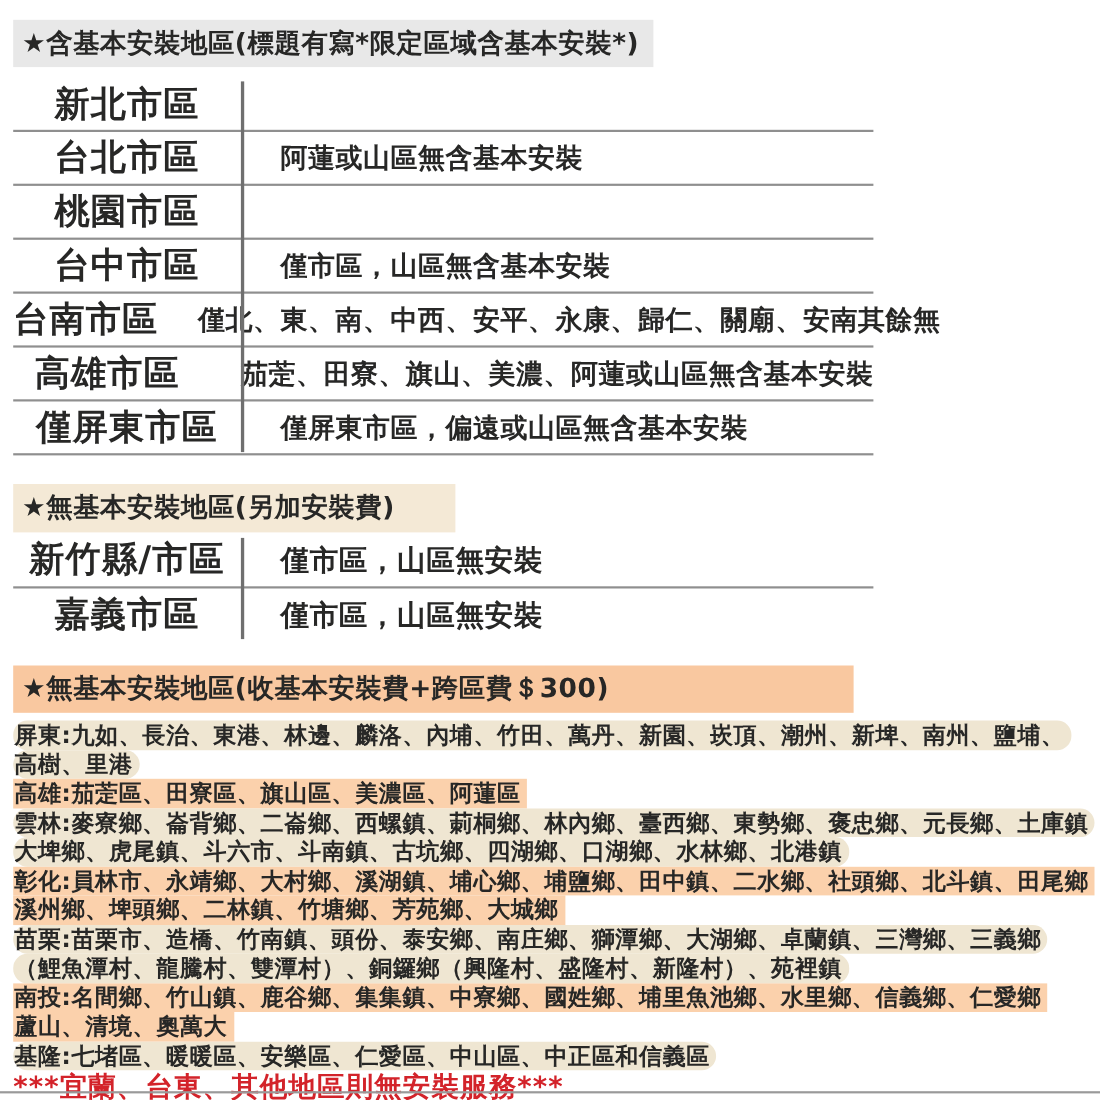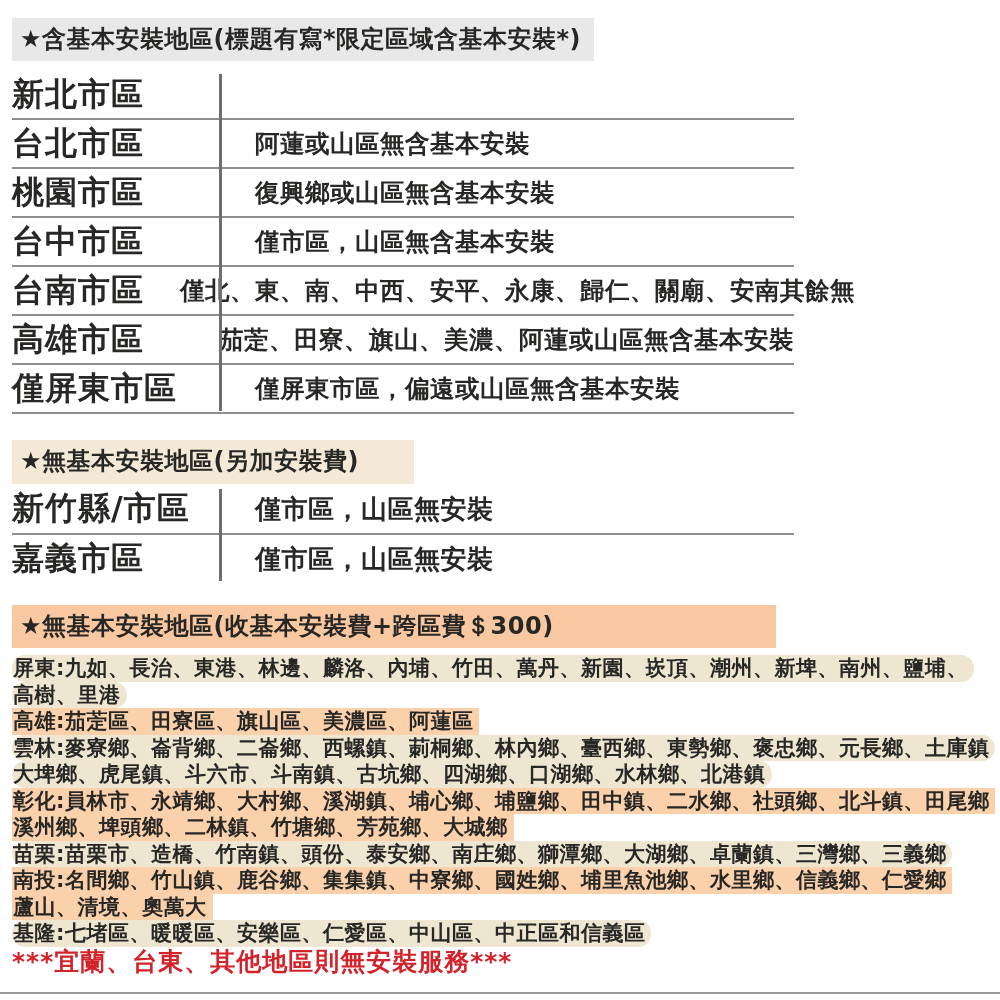--- a/index.html
+++ b/index.html
@@ -28,21 +28,21 @@
     padding: 8px 10px 9px 8px;
     letter-spacing: 0.5px;
     white-space: nowrap;
     overflow: hidden;
   }
   .hdr1 { background: var(--gray_header); width: 582px; margin-bottom: 10px; }
   .hdr2 { background: var(--tan_header);  width: 402px; margin-top: 26px; }
   .hdr3 { background: var(--salmon_header); width: 764px; margin-top: 21px; }
 
   
-  .tbl { position: relative; margin-top: 2px; }
+  .tbl { position: relative; margin-top: 2px; text-align: center; }
   .tbl .vline {
     position: absolute;
     left: 207px;
     top: 3px;
     bottom: 3px;
     width: 3px;
     background: #6f6f6f;
   }
   .row {
     display: flex;
@@ -118,21 +118,20 @@
         <div class="area">新北市區</div>
       </div>
 
       <div class="row">
         <div class="area">台北市區</div>
         <div class="detail">阿蓮或山區無含基本安裝</div>
       </div>
 
       <div class="row">
         <div class="area">桃園市區</div>
-        <div class="detail">復興鄉或山區無含基本安裝</div>
       </div>
 
       <div class="row">
         <div class="area">台中市區</div>
         <div class="detail">僅市區，山區無含基本安裝</div>
       </div>
 
       <div class="row">
         <div class="area">台南市區</div>
         <div class="detail">僅北、東、南、中西、安平、永康、歸仁、關廟、安南其餘無</div>
@@ -178,20 +177,21 @@
       <p class="line"><span class="tone-tan">雲林:麥寮鄉、崙背鄉、二崙鄉、西螺鎮、莿桐鄉、林內鄉、臺西鄉、東勢鄉、褒忠鄉、元長鄉、土庫鎮</span></p>
 
       <p class="line"><span class="tone-tan">大埤鄉、虎尾鎮、斗六市、斗南鎮、古坑鄉、四湖鄉、口湖鄉、水林鄉、北港鎮</span></p>
 
       <p class="line"><span class="tone-salmon">彰化:員林市、永靖鄉、大村鄉、溪湖鎮、埔心鄉、埔鹽鄉、田中鎮、二水鄉、社頭鄉、北斗鎮、田尾鄉</span></p>
 
       <p class="line"><span class="tone-salmon">溪州鄉、埤頭鄉、二林鎮、竹塘鄉、芳苑鄉、大城鄉</span></p>
 
       <p class="line"><span class="tone-tan">苗栗:苗栗市、造橋、竹南鎮、頭份、泰安鄉、南庄鄉、獅潭鄉、大湖鄉、卓蘭鎮、三灣鄉、三義鄉</span></p>
 
+      <p class="line"><span class="tone-tan">（鯉魚潭村、龍騰村、雙潭村）、銅鑼鄉（興隆村、盛隆村、新隆村）、苑裡鎮</span></p>
 
       <p class="line"><span class="tone-salmon">南投:名間鄉、竹山鎮、鹿谷鄉、集集鎮、中寮鄉、國姓鄉、埔里魚池鄉、水里鄉、信義鄉、仁愛鄉</span></p>
 
       <p class="line"><span class="tone-salmon">蘆山、清境、奧萬大</span></p>
 
       <p class="line"><span class="tone-tan">基隆:七堵區、暖暖區、安樂區、仁愛區、中山區、中正區和信義區</span></p>
     </div>
 
   <p class="footnote"><span>***宜蘭、台東、其他地區則無安裝服務***</span></p>
 

